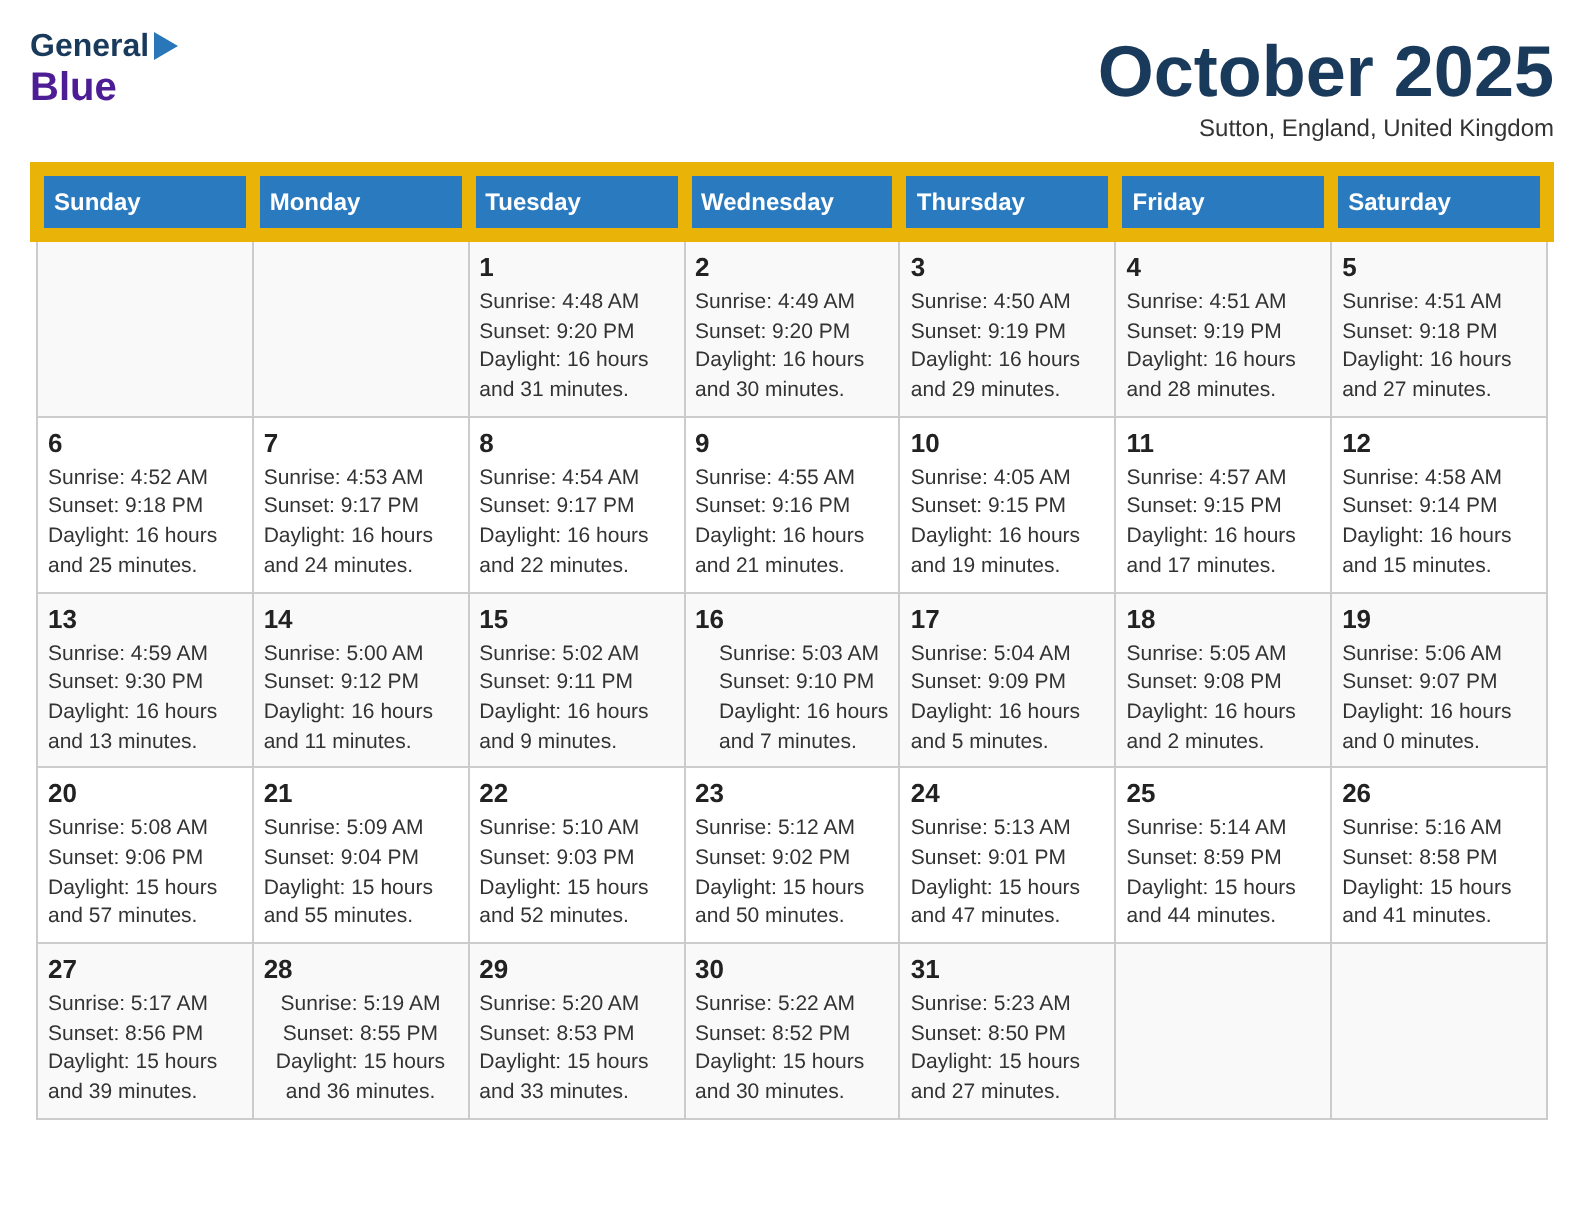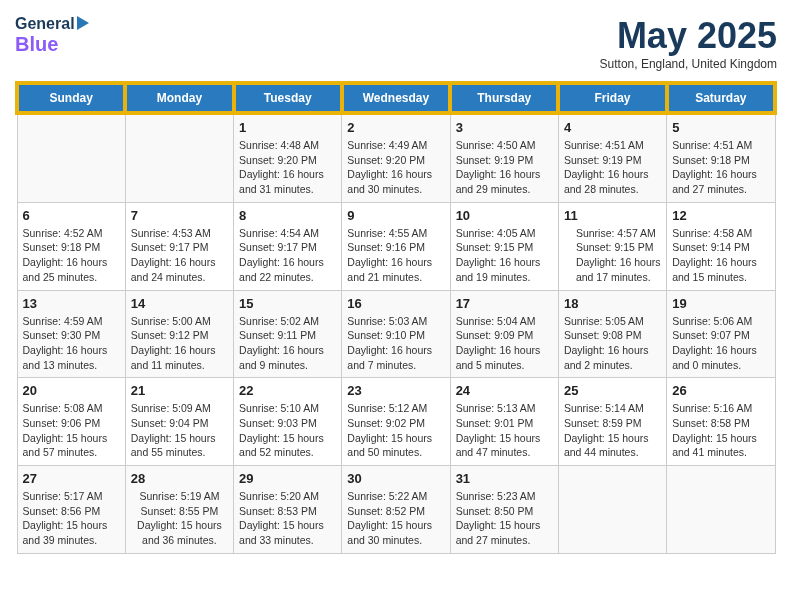--- a/index.html
+++ b/index.html
@@ -36,23 +36,23 @@
     }
     table {
       width: 100%;
       border-collapse: collapse;
       font-size: 11px;
     }
     thead tr th {
       background-color: #2a7abf;
       color: #fff;
       padding: 6px 5px;
-      text-align: center;
+      text-align: left;
       font-size: 12px;
-      border: 4px solid #eab308;
+      border: 7px solid #eab308;
     }
     tbody tr td {
       border: 1px solid #ccc;
       vertical-align: top;
       padding: 5px;
       min-height: 80px;
       width: 108px;
     }
     .day-number {
       font-weight: bold;
@@ -75,21 +75,21 @@
     .logo-row {
       display: flex;
       align-items: center;
     }
     .logo-text-general {
       color: #1a3a5c;
       font-size: 16px;
       font-weight: bold;
     }
     .logo-text-blue {
-      color: #8b5cf6;
+      color: #4c1d95;
       font-size: 20px;
       font-weight: bold;
     }
     .logo-arrow {
       width: 0;
       height: 0;
       border-top: 7px solid transparent;
       border-bottom: 7px solid transparent;
       border-left: 12px solid #2977b8;
       margin-left: 2px;
@@ -101,21 +101,21 @@
 
 <div class="header">
   <div class="logo">
     <div class="logo-row">
       <span class="logo-text-general">General</span>
       <div class="logo-arrow"></div>
     </div>
     <span class="logo-text-blue">Blue</span>
   </div>
   <div class="title-block">
-    <h1>May 2025</h1>
+    <h1>October 2025</h1>
     <h2>Sutton, England, United Kingdom</h2>
   </div>
 </div>
 
 <table>
   <thead>
     <tr>
     <th>Sunday</th>
         <th>Monday</th>
         <th>Tuesday</th>
@@ -196,21 +196,21 @@
         </td>
         <td>
           <span class="day-number">10</span>
           <div class="day-info" style="white-space: pre-line;">Sunrise: 4:05 AM
 Sunset: 9:15 PM
 Daylight: 16 hours
 and 19 minutes.</div>
         </td>
         <td>
           <span class="day-number">11</span>
-          <div class="day-info" style="white-space: pre-line; margin-left: 12px;">Sunrise: 4:57 AM
+          <div class="day-info" style="white-space: pre-line;">Sunrise: 4:57 AM
 Sunset: 9:15 PM
 Daylight: 16 hours
 and 17 minutes.</div>
         </td>
         <td>
           <span class="day-number">12</span>
           <div class="day-info" style="white-space: pre-line;">Sunrise: 4:58 AM
 Sunset: 9:14 PM
 Daylight: 16 hours
 and 15 minutes.</div>
@@ -233,21 +233,21 @@
         </td>
         <td>
           <span class="day-number">15</span>
           <div class="day-info" style="white-space: pre-line;">Sunrise: 5:02 AM
 Sunset: 9:11 PM
 Daylight: 16 hours
 and 9 minutes.</div>
         </td>
         <td>
           <span class="day-number">16</span>
-          <div class="day-info" style="white-space: pre-line;">Sunrise: 5:03 AM
+          <div class="day-info" style="white-space: pre-line; margin-left: 12px;">Sunrise: 5:03 AM
 Sunset: 9:10 PM
 Daylight: 16 hours
 and 7 minutes.</div>
         </td>
         <td>
           <span class="day-number">17</span>
           <div class="day-info" style="white-space: pre-line;">Sunrise: 5:04 AM
 Sunset: 9:09 PM
 Daylight: 16 hours
 and 5 minutes.</div>

